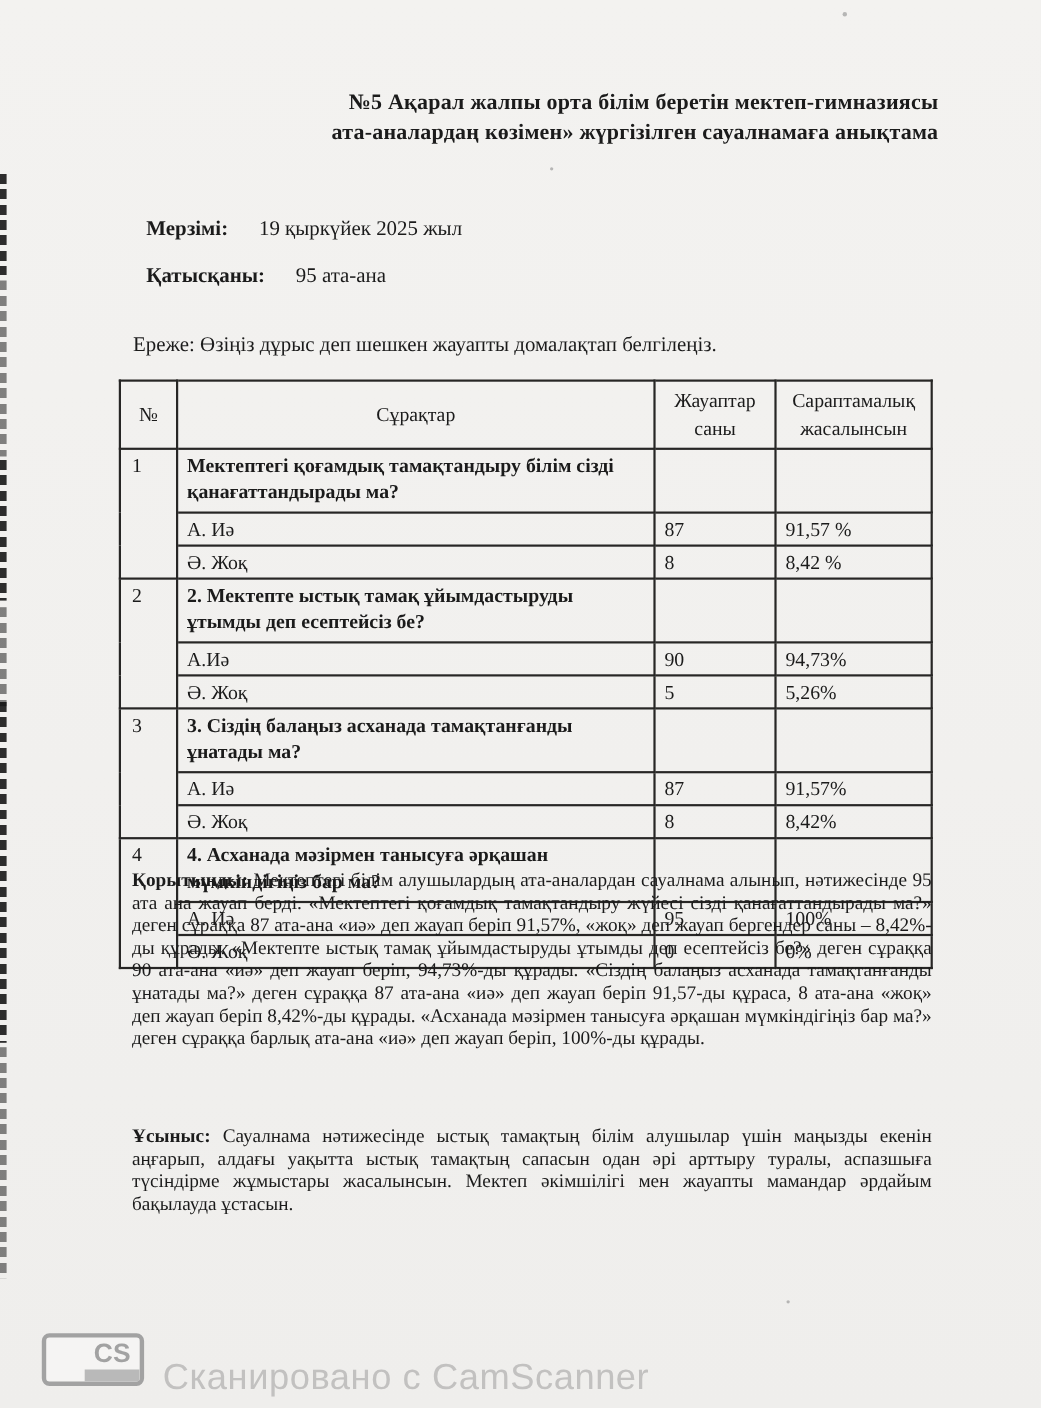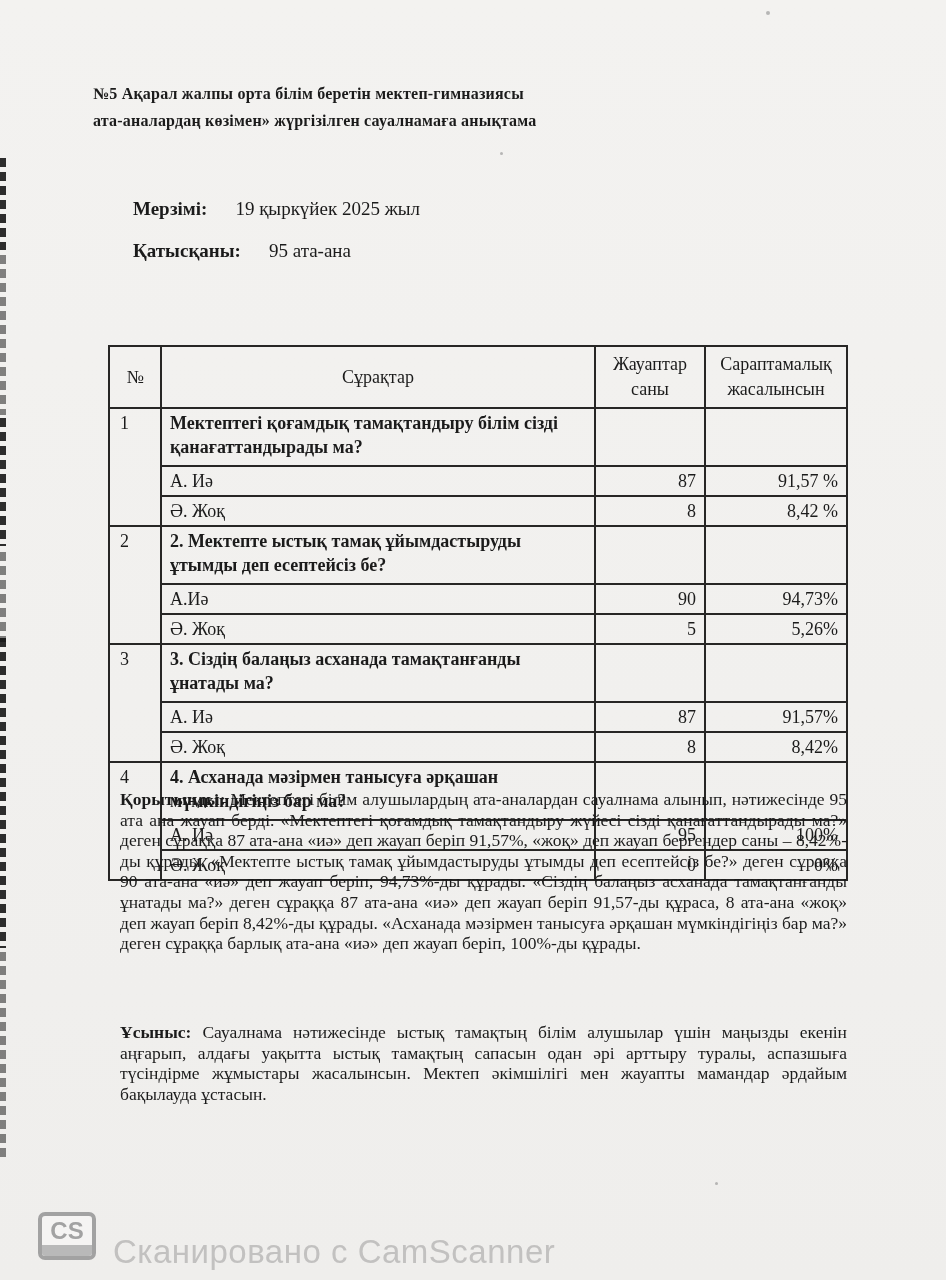--- a/index.html
+++ b/index.html
@@ -21,22 +21,22 @@
     position: absolute; left: 0; width: 6px;
     background: repeating-linear-gradient(180deg,
       rgba(12,12,12,0.9) 0px, rgba(12,12,12,0.9) 9px,
       rgba(12,12,12,0) 9px, rgba(12,12,12,0) 14px);
   }
   .speck { position: absolute; background: #8d8d8d; border-radius: 50%; opacity: .6; }
 
   
   .title-block {
     position: absolute; top: 80px; left: 93px; width: 760px;
-    text-align: left; font-weight: bold;
-    font-size: 16px; line-height: 27px;
+    text-align: right; font-weight: bold;
+    font-size: 20px; line-height: 27px;
     letter-spacing: 0.2px;
   }
 
   
   .meta-line { position: absolute; left: 133px; font-size: 19px; white-space: nowrap; }
   .meta-label { font-weight: bold; }
   .meta-value { margin-left: 28px; }
   .rule-line { position: absolute; left: 121px; top: 303px; font-size: 19px; white-space: nowrap; }
 
   
@@ -57,37 +57,37 @@
     line-height: 24px;
     vertical-align: top;
   }
   .survey-table thead th {
     font-weight: normal; text-align: center; vertical-align: middle;
     padding: 5px 4px; line-height: 25px; height: 46px;
   }
   .survey-table td.num-cell { text-align: left; padding-left: 10px; }
   .survey-table td.q-cell { font-weight: bold; height: 52px; }
   .survey-table tr.a-row td { height: 24px; margin-left: 44px; }
-  .survey-table td.val-cell { text-align: right; }
+  .survey-table td.val-cell { text-align: left; }
 
   
   .body-par {
     position: absolute; left: 120px; width: 727px;
     font-size: 17.5px; line-height: 20.6px;
     text-align: justify;
   }
   .par-label { font-weight: bold; }
 
   
   .footer { position: absolute; left: 38px; top: 1201px; display: flex; align-items: center; }
   .cs-logo {
     width: 50px; height: 40px;
     border: 4px solid #a2a2a2; border-radius: 7px;
     background: #f5f4f3; overflow: hidden;
-    display: flex; flex-direction: column;
+    display: flex; flex-direction: column; padding-left: 35px;
   }
   .cs-top {
     flex: 1; display: flex; align-items: center; justify-content: center;
     font-family: "Liberation Sans", sans-serif;
     font-weight: bold; font-size: 24px; color: #a2a2a2; letter-spacing: 0px;
     line-height: 1;
   }
   .cs-bottom { height: 11px; background: #b9b9b9; }
   .footer-text {
     margin-left: 17px;
@@ -118,20 +118,21 @@
     <div>№5 Ақарал жалпы орта білім беретін мектеп-гимназиясы</div>
     <div>ата-аналардаң көзімен» жүргізілген сауалнамаға анықтама</div>
   </div>
 
   <div class="meta-line" style="top:198px;">
     <span class="meta-label">Мерзімі:</span><span class="meta-value">19 қыркүйек 2025 жыл</span>
   </div>
   <div class="meta-line" style="top:240px;">
     <span class="meta-label">Қатысқаны:</span><span class="meta-value">95 ата-ана</span>
   </div>
+  <div class="rule-line">Ереже: Өзіңіз дұрыс деп шешкен жауапты домалақтап белгілеңіз.</div>
 
   <table class="survey-table">
     <colgroup>
       <col class="c-num">
         <col class="c-q">
         <col class="c-cnt">
         <col class="c-pct">
     </colgroup>
     <thead>
       <tr>

